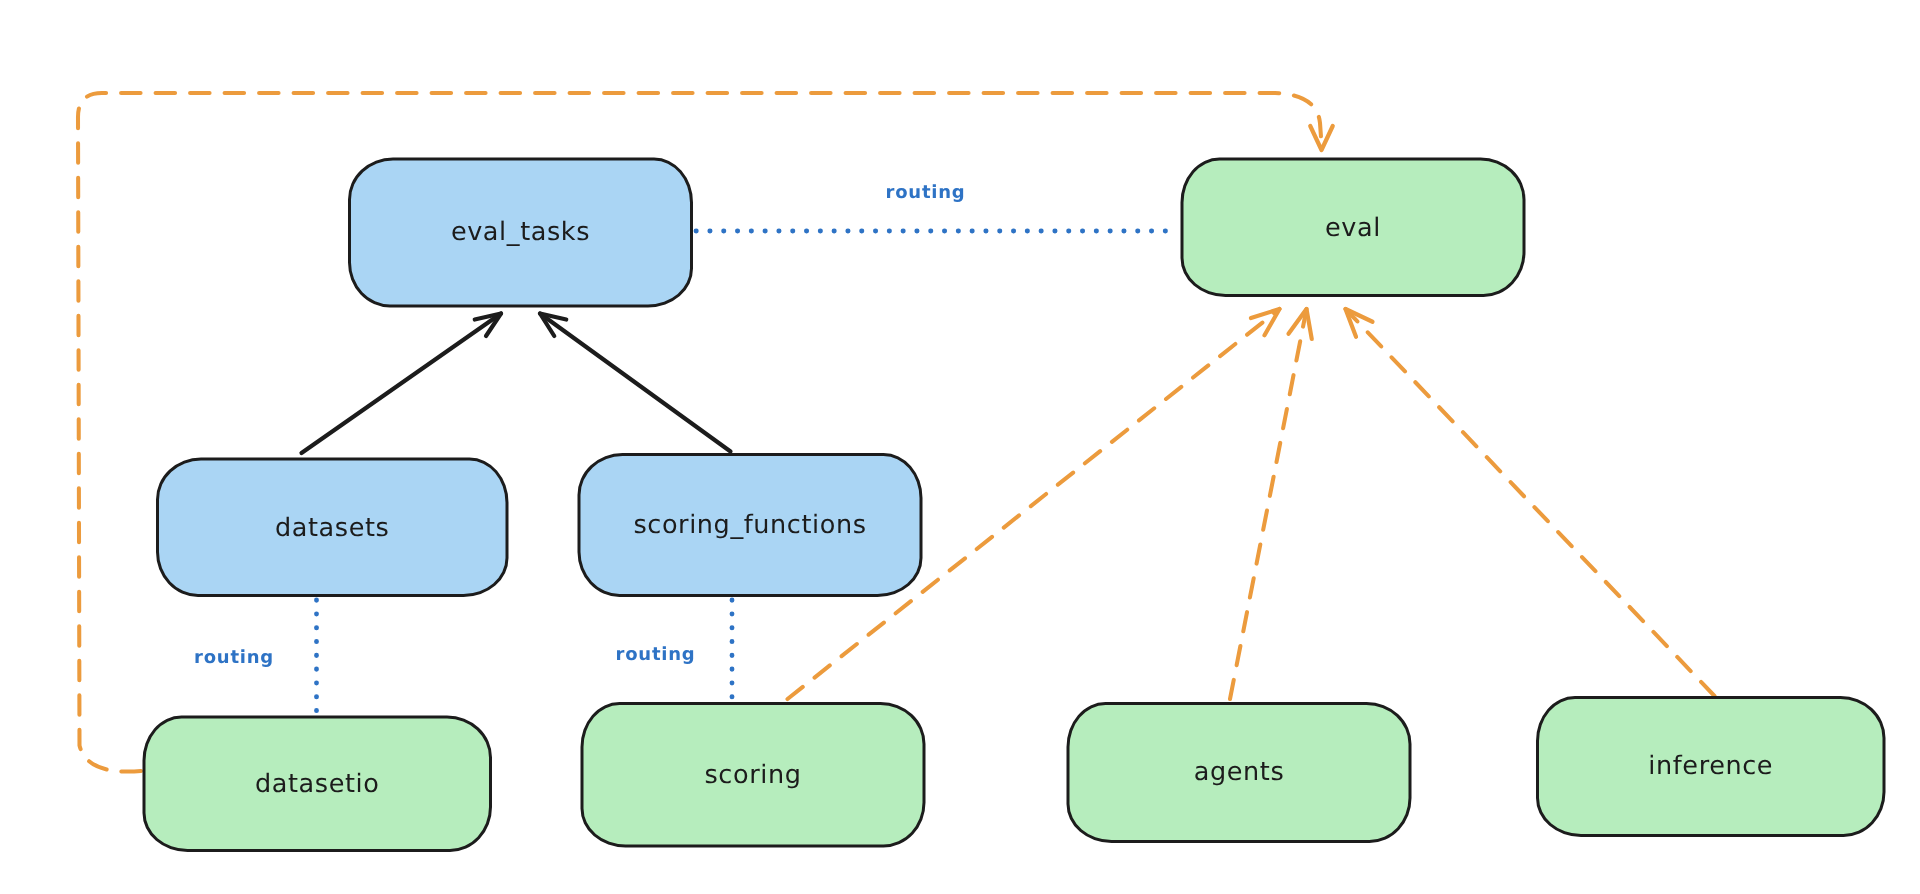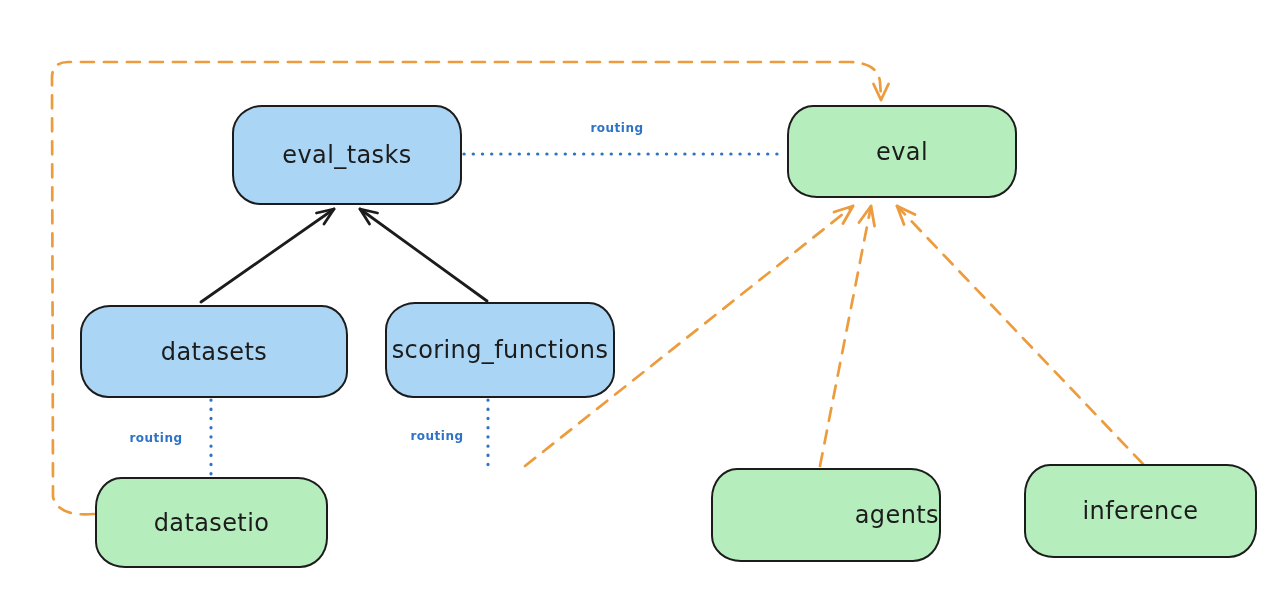--- a/index.html
+++ b/index.html
@@ -16,21 +16,21 @@
     left: 0; top: 0;
     width: 1280px; height: 596px;
   }
   .node {
     position: absolute;
     box-sizing: border-box;
     border: 2.5px solid #1c1c1c;
     display: flex;
     align-items: center;
     justify-content: center;
-    font-size: 24px;
+    font-size: 17px;
     color: #1c1c1c;
     letter-spacing: 0.4px;
   }
   .node.blue  { background: #aad5f4; border-radius: 30px 26px 30px 28px / 28px 30px 26px 30px; }
   .node.green { background: #b6edbd; border-radius: 26px 30px 28px 30px / 30px 28px 30px 26px; }
   .edge-label {
     position: absolute;
     transform: translate(-50%, -50%);
     color: #2e73c5;
     font-size: 12px;
@@ -96,34 +96,37 @@
   </svg>
 
   <div class="node blue" style="left:232px; top:105px; width:230px; height:100px;">
     <span>eval_tasks</span>
   </div>
 
   <div class="node green" style="left:787px; top:105px; width:230px; height:93px;">
     <span>eval</span>
   </div>
 
-  <div class="node blue" style="left:80px; top:305px; width:268px; height:93px;">
+  <div class="node blue" style="left:104px; top:305px; width:235px; height:93px;">
     <span>datasets</span>
   </div>
 
   <div class="node green" style="left:95px; top:477px; width:233px; height:91px;">
     <span>datasetio</span>
   </div>
 
   <div class="node blue" style="left:385px; top:302px; width:230px; height:96px;">
     <span>scoring_functions</span>
   </div>
 
+  <div class="node green" style="left:387px; top:468px; width:230px; height:97px;">
+    <span>scoring</span>
+  </div>
 
-  <div class="node green" style="left:711px; top:468px; width:230px; height:94px;justify-content:flex-end;">
+  <div class="node green" style="left:711px; top:468px; width:230px; height:94px;">
     <span>agents</span>
   </div>
 
   <div class="node green" style="left:1024px; top:464px; width:233px; height:94px;">
     <span>inference</span>
   </div>
 
   <div class="edge-label" style="left:617px; top:128px;">routing</div>
 
   <div class="edge-label" style="left:156px; top:438px;">routing</div>

